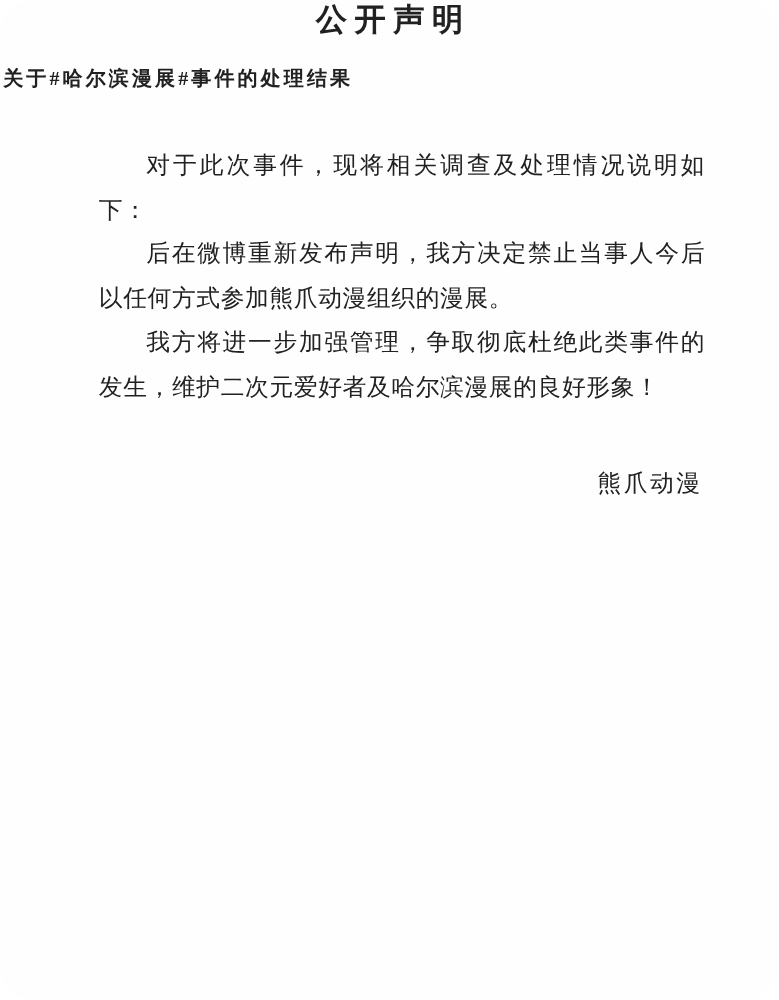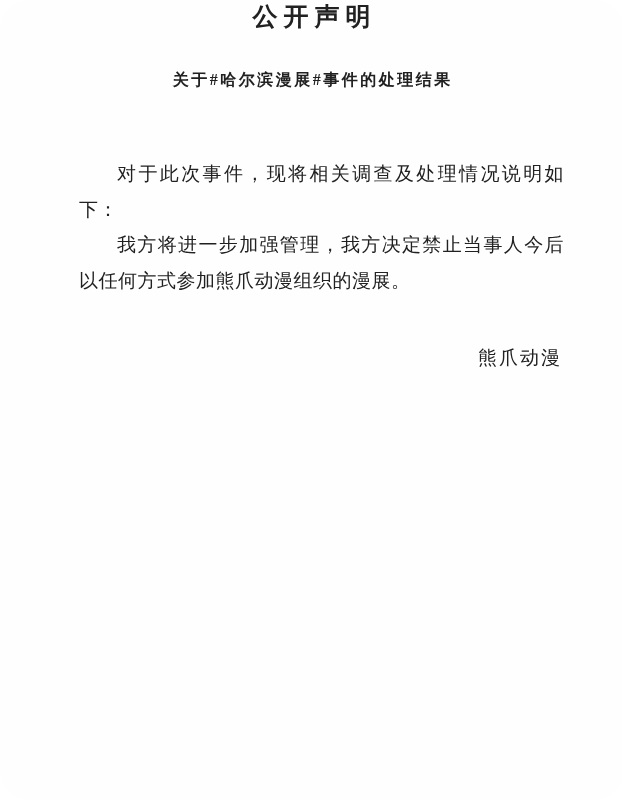--- a/index.html
+++ b/index.html
@@ -17,29 +17,28 @@
   .doc-title {
     padding-top: 3px;
     text-align: center;
     font-size: 25px;
     line-height: 28px;
     font-weight: bold;
     letter-spacing: 6px;
     text-indent: 6px; 
   }
   .doc-subtitle {
-    margin-top: 39px;
-    text-align: center;
+    margin-top: 23px;
     font-size: 16px;
     line-height: 20px;
     letter-spacing: 2.5px;
     text-indent: 2.5px;
   }
   .doc-body {
-    margin-top: 66px;
+    margin-top: 41px;
     padding-left: 79px;
     padding-right: 59px;
     font-size: 19px;
     line-height: 35.5px;
     text-align: justify;
     text-justify: inter-ideograph;
     letter-spacing: 0.5px;
     font-family: Liberation Serif, serif;
   }
   .doc-body p {
@@ -60,20 +59,21 @@
 </head>
 <body>
 
 <div class="page">
   <h1 class="doc-title">公开声明</h1>
 
   <h2 class="doc-subtitle">关于#哈尔滨漫展#事件的处理结果</h2>
 
   <div class="doc-body">
       <p>对于此次事件，现将相关调查及处理情况说明如下：</p>
-      <p>我方将进一步加强管理，我方决定禁止当事人今后以任何方式参加熊爪动漫组织的漫展。</p>
+      <p>后在微博重新发布声明，我方决定禁止当事人今后以任何方式参加熊爪动漫组织的漫展。</p>
+      <p>我方将进一步加强管理，争取彻底杜绝此类事件的发生，维护二次元爱好者及哈尔滨漫展的良好形象！</p>
     </div>
 
   <div class="signature-block">
     <div class="signature-line">熊爪动漫</div>
 
   </div>
 </div>
 
 </body></html>

